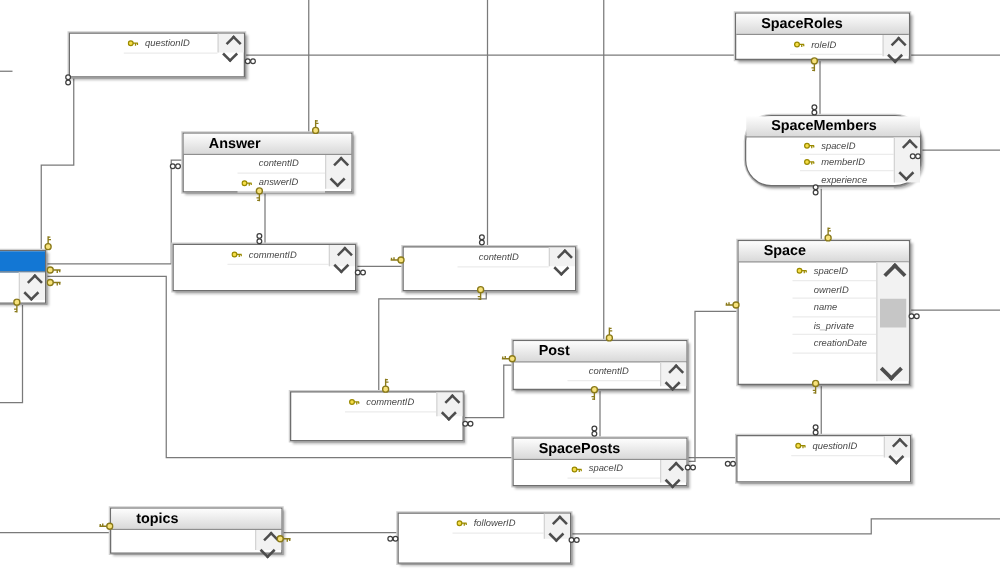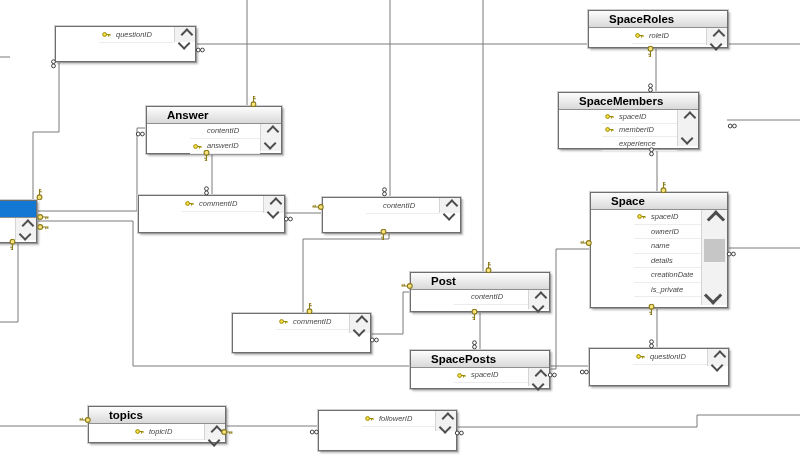--- a/index.html
+++ b/index.html
@@ -202,21 +202,21 @@
                 </svg></span>
               <span>roleID</span>
             </div>
           </div>
           <div class="strip">
             <span class="chev up"></span>
             <span class="chev down"></span>
           </div>
         </div>
       </div>
-      <div class="tbl" style="left: 558px; top: 92px; width: 139px; height: 55px;">
+      <div class="tbl" style="left: 596px; top: 92px; width: 139px; height: 55px; border-radius: 21px;">
         <div class="hdr">SpaceMembers</div>
         <div class="bodyarea" style="height: 36px;">
           <div class="rows">
             <div class="row" style="height: 12.5px;">
               <span class="pkicon"><svg width="9" height="7" viewBox="0 0 9 7">
                   <circle cx="2.6" cy="3.5" r="1.9" fill="#f7de4a" stroke="#9a8a00" stroke-width="1"></circle>
                   <path d="M4.4 3.5 H8.3 M6.4 3.5 V5.6 M8 3.5 V5" stroke="#9a8a00" stroke-width="1" fill="none"></path>
                 </svg></span>
               <span>spaceID</span>
             </div>
@@ -248,27 +248,24 @@
                 </svg></span>
               <span>spaceID</span>
             </div>
             <div class="row" style="height: 13.5px;">
               <span>ownerID</span>
             </div>
             <div class="row" style="height: 13.5px;">
               <span>name</span>
             </div>
             <div class="row" style="height: 13.5px;">
-              <span>details</span>
+              <span>is_private</span>
             </div>
             <div class="row" style="height: 13.5px;">
               <span>creationDate</span>
-            </div>
-            <div class="row" style="height: 13.5px;">
-              <span>is_private</span>
             </div>
           </div>
           <div class="strip full">
             <span class="chev up big"></span>
             <div class="track">
               <div class="thumb"></div>
             </div>
             <span class="chev down big"></span>
           </div>
         </div>
@@ -286,29 +283,20 @@
           </div>
           <div class="strip">
             <span class="chev up"></span>
             <span class="chev down"></span>
           </div>
         </div>
       </div>
       <div class="tbl" style="left: 88px; top: 406px; width: 136px; height: 35px;">
         <div class="hdr">topics</div>
         <div class="bodyarea" style="height: 16px;">
-          <div class="rows">
-            <div class="row" style="height: 15px;">
-              <span class="pkicon"><svg width="9" height="7" viewBox="0 0 9 7">
-                  <circle cx="2.6" cy="3.5" r="1.9" fill="#f7de4a" stroke="#9a8a00" stroke-width="1"></circle>
-                  <path d="M4.4 3.5 H8.3 M6.4 3.5 V5.6 M8 3.5 V5" stroke="#9a8a00" stroke-width="1" fill="none"></path>
-                </svg></span>
-              <span>topicID</span>
-            </div>
-          </div>
           <div class="strip">
             <span class="chev up"></span>
             <span class="chev down"></span>
           </div>
         </div>
       </div>
       <div class="tbl" style="left: 318px; top: 410px; width: 137px; height: 39px;">
         <div class="bodyarea" style="height: 20px;">
           <div class="rows">
             <div class="row" style="height: 15px;">

